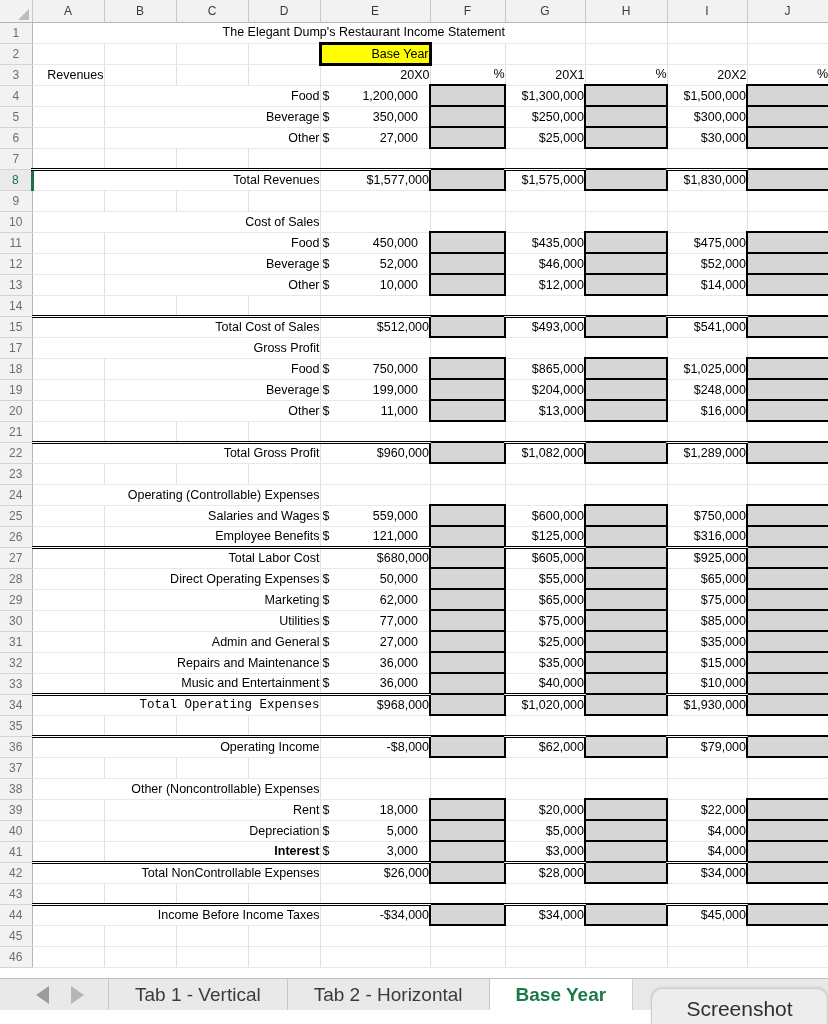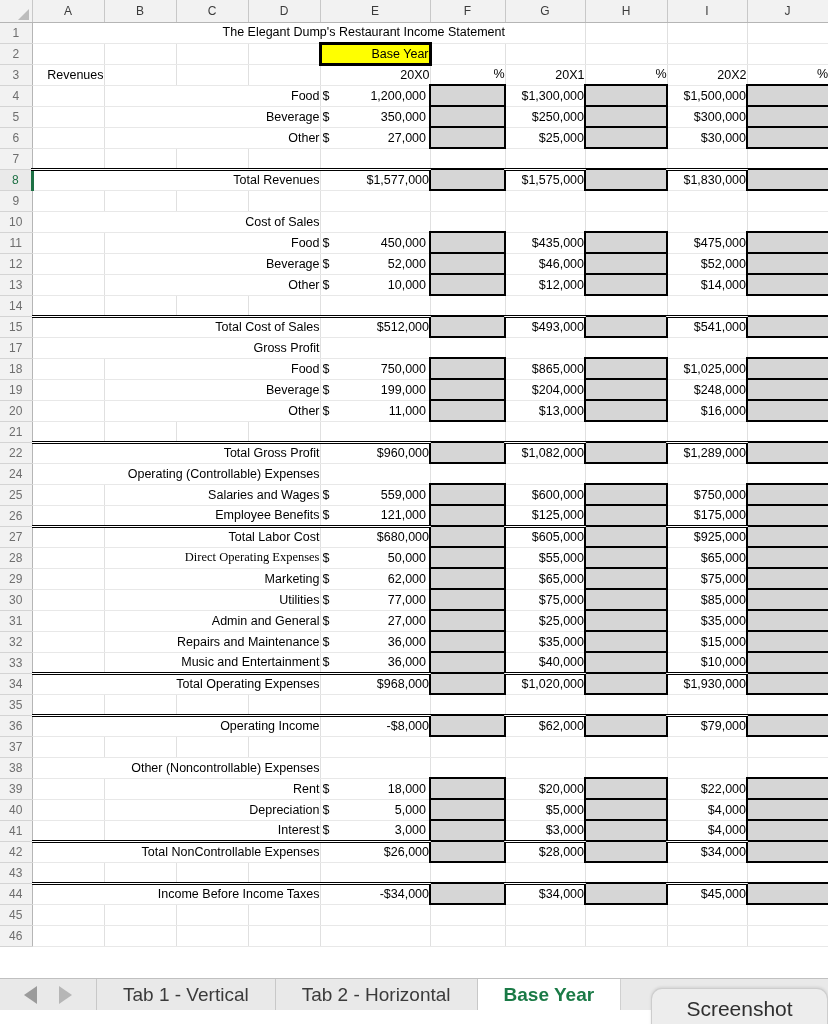--- a/index.html
+++ b/index.html
@@ -87,21 +87,21 @@
   }
   td.c.nb-r { border-right: none; }
 
   .bold { font-weight: normal; }
   .right { text-align: right; }
   .left { text-align: right; }
 
   
   .dollarcell { display:flex; justify-content: space-between; align-items:center; width:100%; }
   .dollarcell .sym { padding-left: 2px; }
-  .dollarcell .num { padding-right: 3px; }
+  .dollarcell .num { padding-right: 11px; }
 
   
   td.pct {
     background: #d6d6d6;
     border: 2px solid #000;
     border-left: 2px solid #000;
   }
   .botsingle  { border-bottom: 1.5px solid #000 !important; }
   .topdouble  { border-top: 3px double #000 !important; }
 
@@ -113,21 +113,21 @@
     font-weight: normal;
     padding-left: 4px;
   }
 
   
   #tabbar {
     position: absolute; left: 0; top: 978px;
     width: 828px; height: 32px;
     background: #e9e9e9;
     border-top: 1px solid #c0c0c0;
-    display: flex; align-items: stretch;
+    display: flex; align-items: stretch; padding-left: 12px;
   }
   #navarrows {
     display: flex; align-items: center; justify-content: center;
     gap: 22px;
     width: 97px;
     border-right: 1px solid #c8c8c8;
   }
   .arrow { width: 0; height: 0; cursor: pointer; }
   .arrow.left  { border-top: 9px solid transparent; border-bottom: 9px solid transparent; border-right: 13px solid #9b9b9b; }
   .arrow.right { border-top: 9px solid transparent; border-bottom: 9px solid transparent; border-left: 13px solid #b6b6b6; }
@@ -477,20 +477,33 @@
             <td class="rowhead">22</td>
             <td class="c left topdouble" colspan="4" style="border-right: 1px solid rgb(224, 224, 224);">Total Gross Profit</td>
             <td class="c right topdouble">$960,000</td>
             <td class="c pct"></td>
             <td class="c right topdouble">$1,082,000</td>
             <td class="c pct"></td>
             <td class="c right topdouble">$1,289,000</td>
             <td class="c pct nb-r"></td>
           </tr>
           <tr>
+            <td class="rowhead">23</td>
+            <td class="c "></td>
+            <td class="c "></td>
+            <td class="c "></td>
+            <td class="c "></td>
+            <td class="c "></td>
+            <td class="c "></td>
+            <td class="c "></td>
+            <td class="c "></td>
+            <td class="c "></td>
+            <td class="c nb-r"></td>
+          </tr>
+          <tr>
             <td class="rowhead">24</td>
             <td class="c left bold" colspan="4" style="border-right: 1px solid rgb(224, 224, 224);">Operating (Controllable) Expenses</td>
             <td class="c "></td>
             <td class="c "></td>
             <td class="c "></td>
             <td class="c "></td>
             <td class="c "></td>
             <td class="c nb-r"></td>
           </tr>
           <tr>
@@ -515,38 +528,38 @@
             <td class="c left botsingle" colspan="3" style="border-right: 1px solid rgb(224, 224, 224);">Employee Benefits</td>
             <td class="c botsingle">
               <span class="dollarcell">
                 <span class="sym">$</span>
                 <span class="num">121,000</span>
               </span>
             </td>
             <td class="c pct"></td>
             <td class="c right botsingle">$125,000</td>
             <td class="c pct"></td>
-            <td class="c right botsingle">$175,000</td>
+            <td class="c right botsingle">$316,000</td>
             <td class="c pct nb-r"></td>
           </tr>
           <tr>
             <td class="rowhead">27</td>
             <td class="c topdouble"></td>
             <td class="c left topdouble" colspan="3" style="border-right: 1px solid rgb(224, 224, 224);">Total Labor Cost</td>
             <td class="c right topdouble">$680,000</td>
             <td class="c pct"></td>
             <td class="c right topdouble">$605,000</td>
             <td class="c pct"></td>
             <td class="c right topdouble">$925,000</td>
             <td class="c pct nb-r"></td>
           </tr>
           <tr>
             <td class="rowhead">28</td>
             <td class="c "></td>
-            <td class="c left" colspan="3" style="border-right: 1px solid rgb(224, 224, 224); font-family: Liberation Serif, serif;">Direct Operating Expenses</td>
+            <td class="c left" colspan="3" style="border-right: 1px solid rgb(224, 224, 224);">Direct Operating Expenses</td>
             <td class="c ">
               <span class="dollarcell">
                 <span class="sym">$</span>
                 <span class="num">50,000</span>
               </span>
             </td>
             <td class="c pct"></td>
             <td class="c right">$55,000</td>
             <td class="c pct"></td>
             <td class="c right">$65,000</td>
@@ -627,21 +640,21 @@
               </span>
             </td>
             <td class="c pct"></td>
             <td class="c right">$40,000</td>
             <td class="c pct"></td>
             <td class="c right">$10,000</td>
             <td class="c pct nb-r"></td>
           </tr>
           <tr>
             <td class="rowhead">34</td>
-            <td class="c left topdouble" colspan="4" style="border-right: 1px solid rgb(224, 224, 224);">Total Operating Expenses</td>
+            <td class="c left topdouble" colspan="4" style="border-right: 1px solid rgb(224, 224, 224); font-family: Liberation Mono, monospace;">Total Operating Expenses</td>
             <td class="c right topdouble">$968,000</td>
             <td class="c pct"></td>
             <td class="c right topdouble">$1,020,000</td>
             <td class="c pct"></td>
             <td class="c right topdouble">$1,930,000</td>
             <td class="c pct nb-r"></td>
           </tr>
           <tr>
             <td class="rowhead">35</td>
             <td class="c "></td>
@@ -716,21 +729,21 @@
             </td>
             <td class="c pct"></td>
             <td class="c right">$5,000</td>
             <td class="c pct"></td>
             <td class="c right">$4,000</td>
             <td class="c pct nb-r"></td>
           </tr>
           <tr>
             <td class="rowhead">41</td>
             <td class="c "></td>
-            <td class="c left" colspan="3" style="border-right: 1px solid rgb(224, 224, 224);">Interest</td>
+            <td class="c left" colspan="3" style="border-right: 1px solid rgb(224, 224, 224); font-weight: bold;">Interest</td>
             <td class="c ">
               <span class="dollarcell">
                 <span class="sym">$</span>
                 <span class="num">3,000</span>
               </span>
             </td>
             <td class="c pct"></td>
             <td class="c right">$3,000</td>
             <td class="c pct"></td>
             <td class="c right">$4,000</td>

